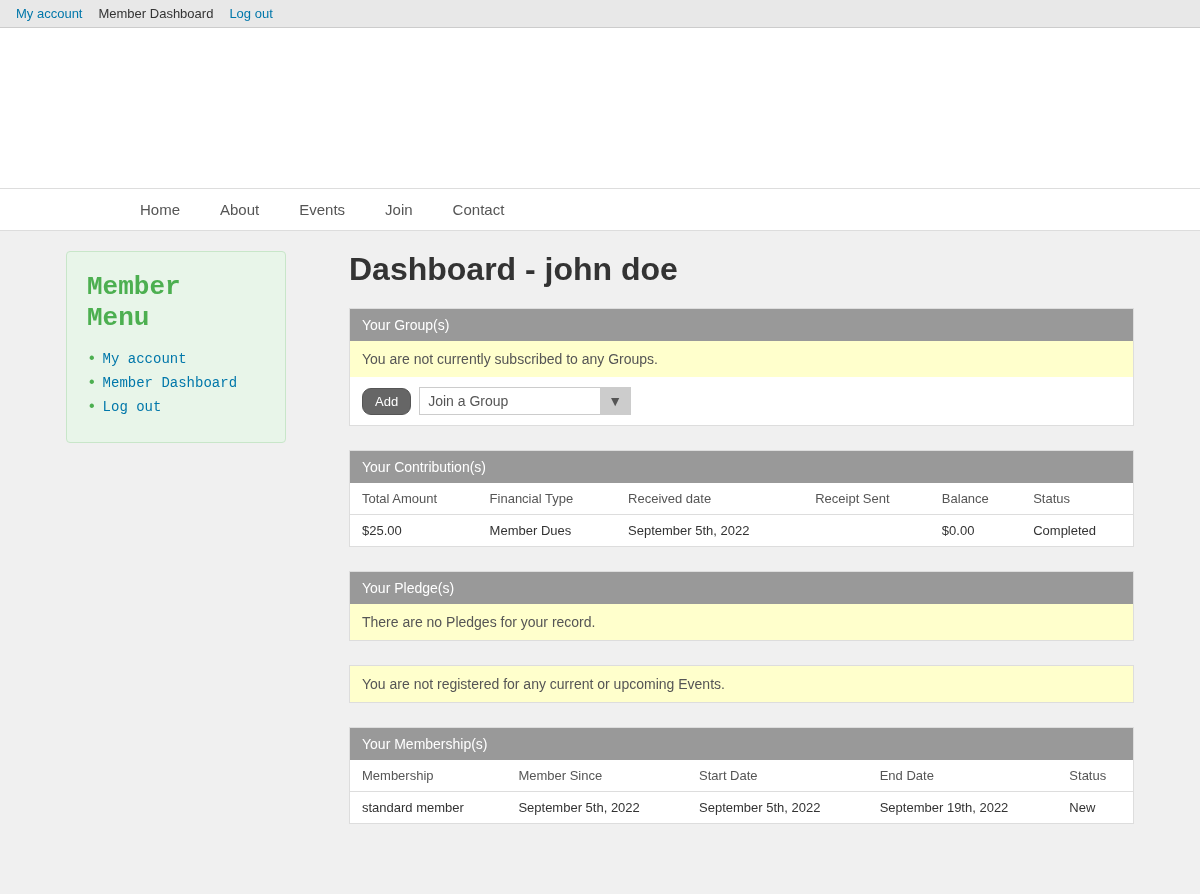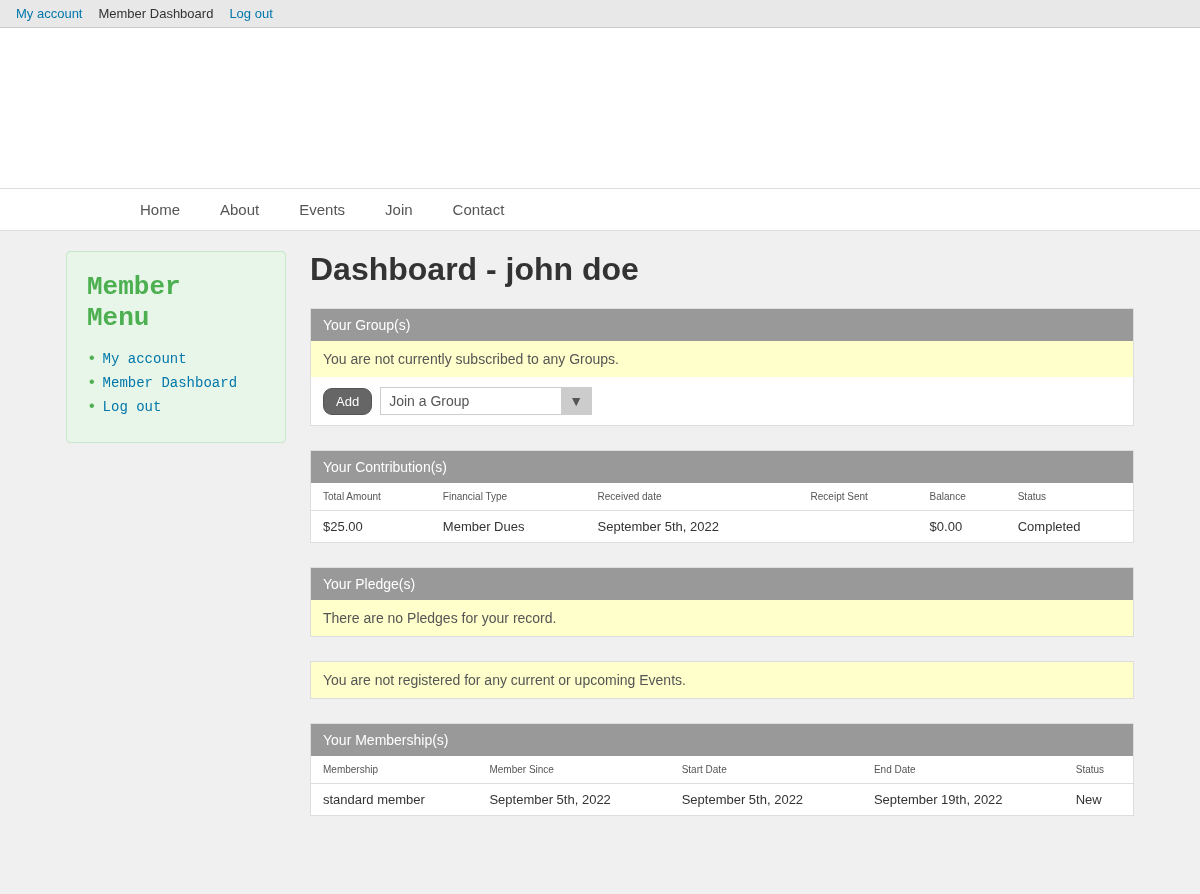--- a/index.html
+++ b/index.html
@@ -92,20 +92,21 @@
     }
     .sidebar ul li a {
       color: #0077aa;
       text-decoration: none;
       font-size: 14px;
     }
 
     
     .main-content {
       flex: 1;
+      margin-left: 39px;
     }
     .main-content h1 {
       font-size: 32px;
       font-weight: bold;
       color: #333;
       margin-bottom: 20px;
     }
 
     
     .section-panel {
@@ -173,21 +174,21 @@
     .data-table {
       width: 100%;
       border-collapse: collapse;
       background: #fff;
     }
     .data-table th {
       text-align: left;
       padding: 8px 12px;
       font-weight: normal;
       color: #555;
-      font-size: 10px;
+      font-size: 13px;
       border-bottom: 1px solid #ddd;
     }
     .data-table td {
       padding: 8px 12px;
       font-size: 13px;
       border-bottom: 1px solid #eee;
       color: #333;
     }
     .data-table tr:last-child td { border-bottom: none; }
   </style>

